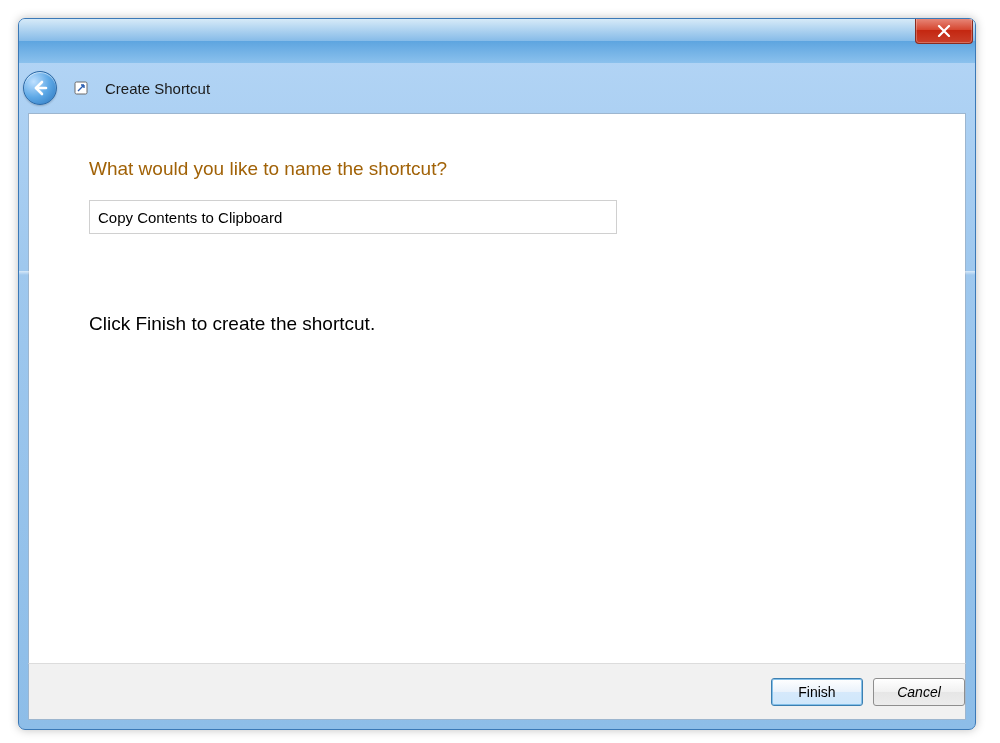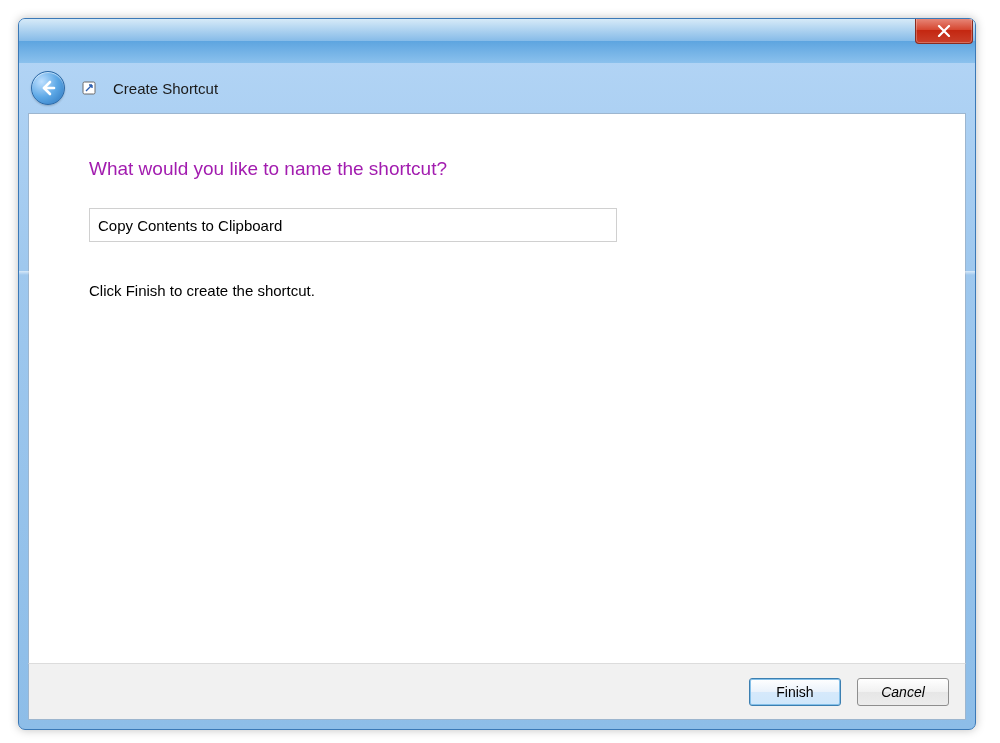--- a/index.html
+++ b/index.html
@@ -47,21 +47,21 @@
       display: flex;
       align-items: center;
       justify-content: center;
       box-shadow: inset 0 0 0 1px rgba(255,255,255,.25);
       cursor: pointer;
     }
     .close-btn svg { display:block; }
     .header-row {
       display: flex;
       align-items: center;
-      padding: 0 12px;
+      padding: 0 4px;
       height: 50px;
       gap: 16px;
     }
     .back-btn {
       width: 34px;
       height: 34px;
       border-radius: 50%;
       background: radial-gradient(circle at 30% 30%, #bfe0ff 0%, #5da8e6 50%, #2a74bd 100%);
       border: 1px solid #2d6aa7;
       box-shadow: inset 0 1px 1px rgba(255,255,255,.6), 0 1px 2px rgba(0,0,0,.2);
@@ -88,58 +88,57 @@
       left: 9px;
       right: 9px;
       top: 94px;
       bottom: 66px;
       background: #ffffff;
       border: 1px solid #9db6cf;
       border-bottom: none;
       padding: 44px 60px 20px 60px;
     }
     .heading {
-      color: #a21caf;
+      color: #a16207;
       font-size: 19px;
       font-weight: normal;
-      margin-bottom: 28px;
+      margin-bottom: 20px;
     }
     .field-label {
       font-size: 15px;
       color: #000;
       margin-bottom: 6px;
     }
     .name-input {
       width: 528px;
       height: 34px;
       border: 1px solid #d0d0d0;
       padding: 4px 8px;
       font-size: 15px;
       font-family: inherit;
       outline: none;
     }
     .instruction {
-      margin-top: 40px;
-      font-size: 15px;
+      margin-top: 79px;
+      font-size: 19px;
       color: #000;
     }
     .footer {
       position: absolute;
       left: 9px;
       right: 9px;
       bottom: 9px;
       height: 57px;
       background: #f1f1f1;
       border: 1px solid #9db6cf;
       border-top: 1px solid #dcdcdc;
       display: flex;
       align-items: center;
       justify-content: flex-end;
-      padding-right: 16px;
-      gap: 16px;
+      gap: 10px;
     }
     .btn {
       min-width: 92px;
       height: 28px;
       font-size: 14px;
       font-family: inherit;
       border-radius: 3px;
       cursor: pointer;
       padding: 0 14px;
     }

